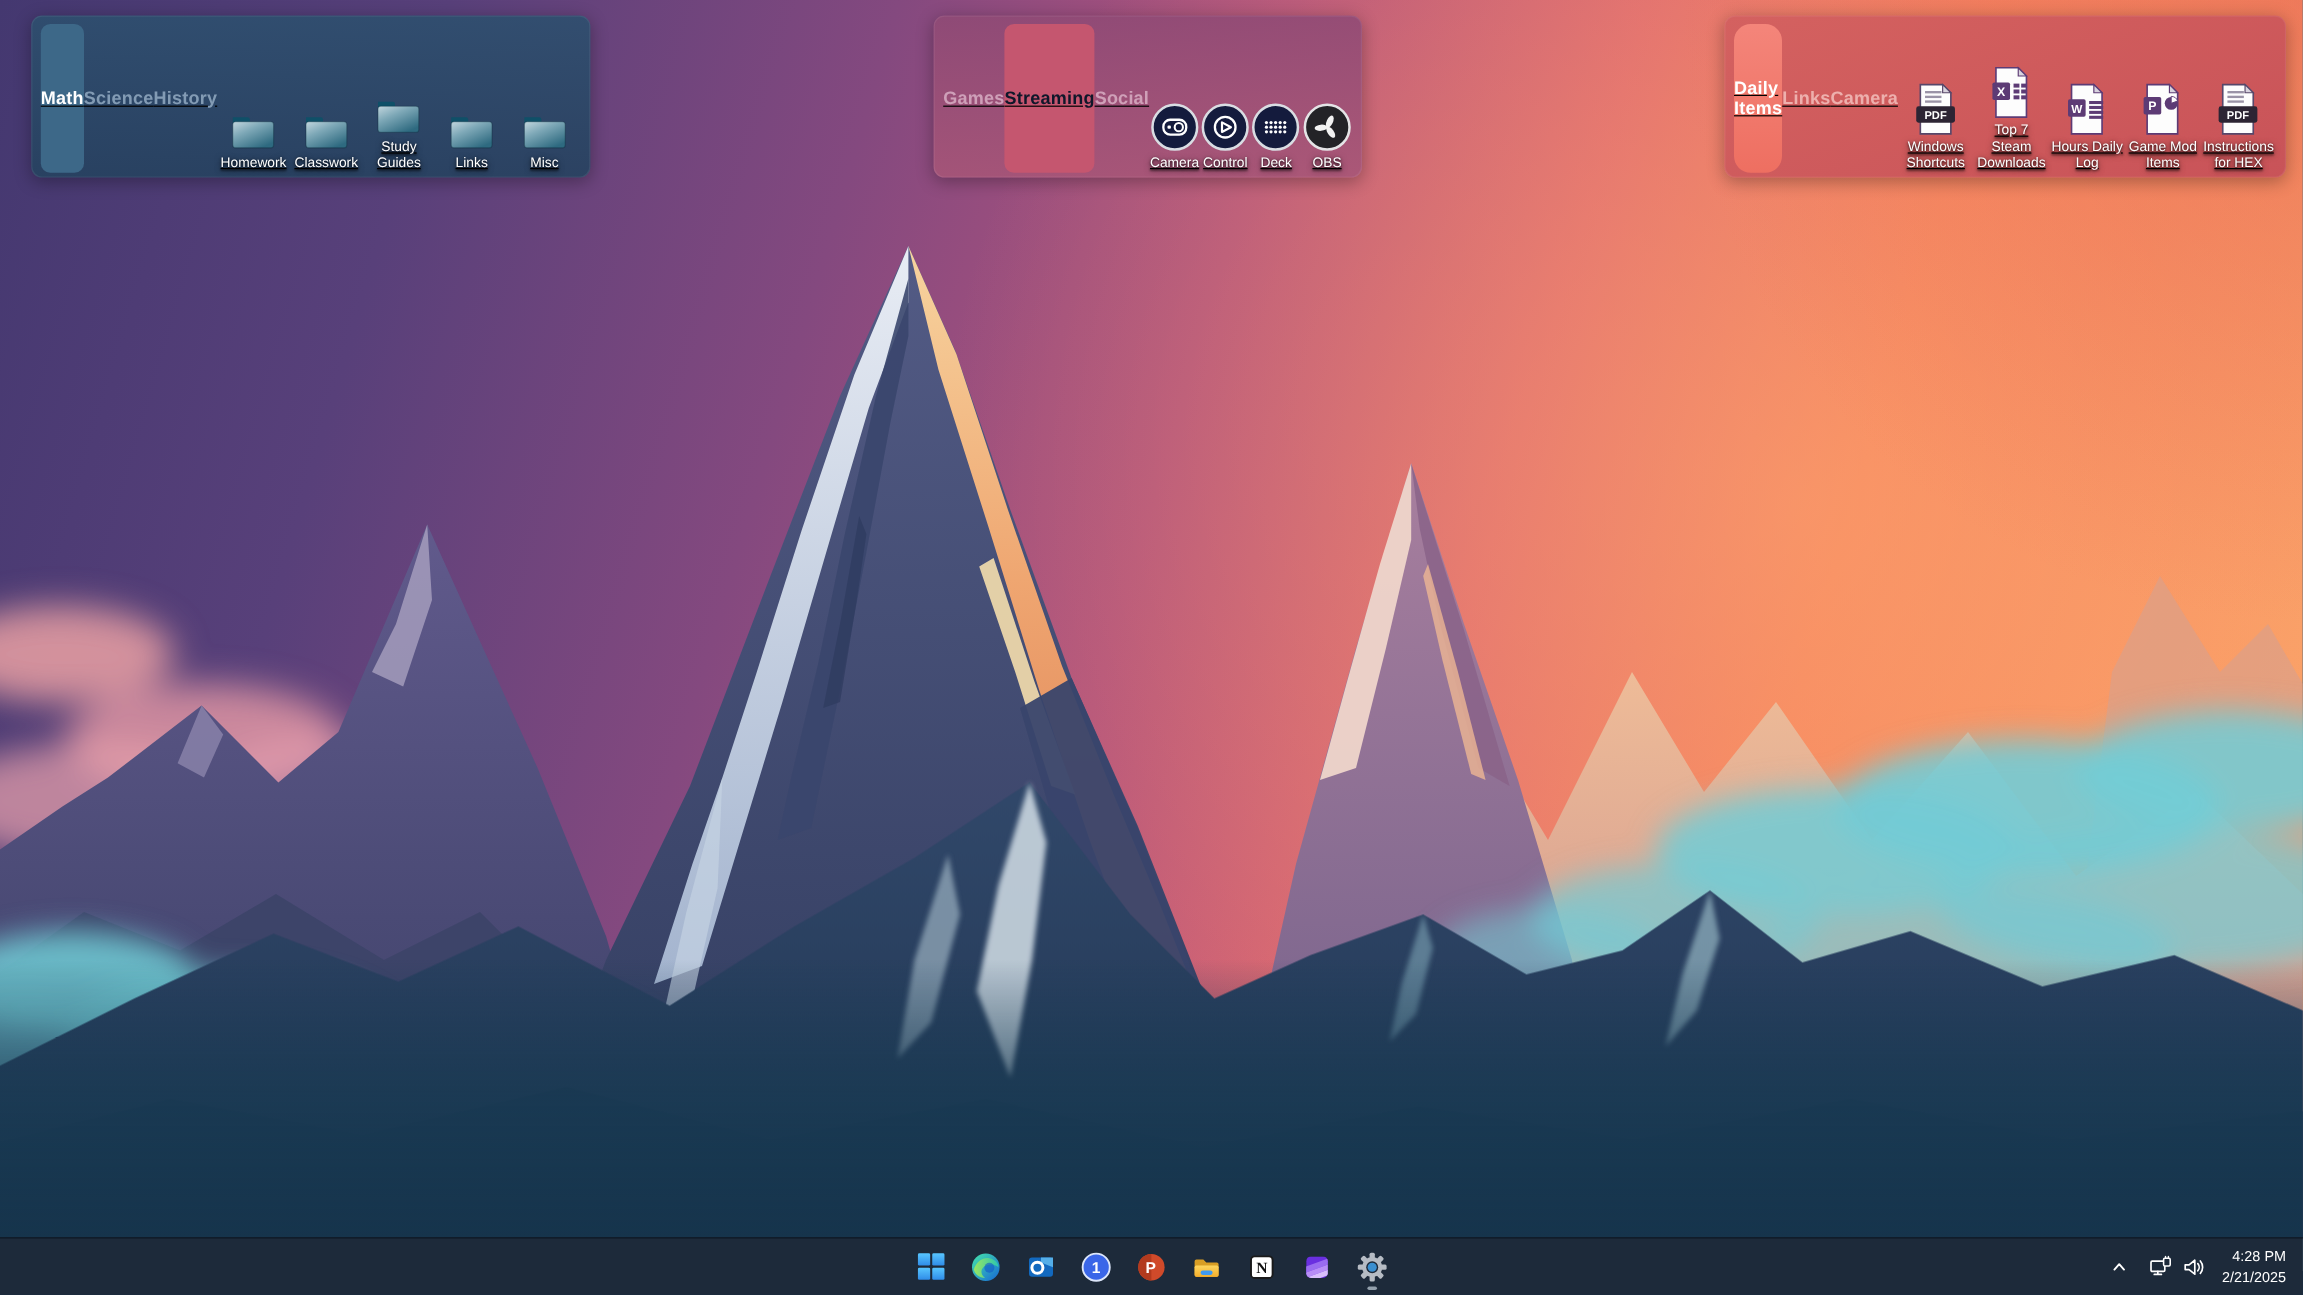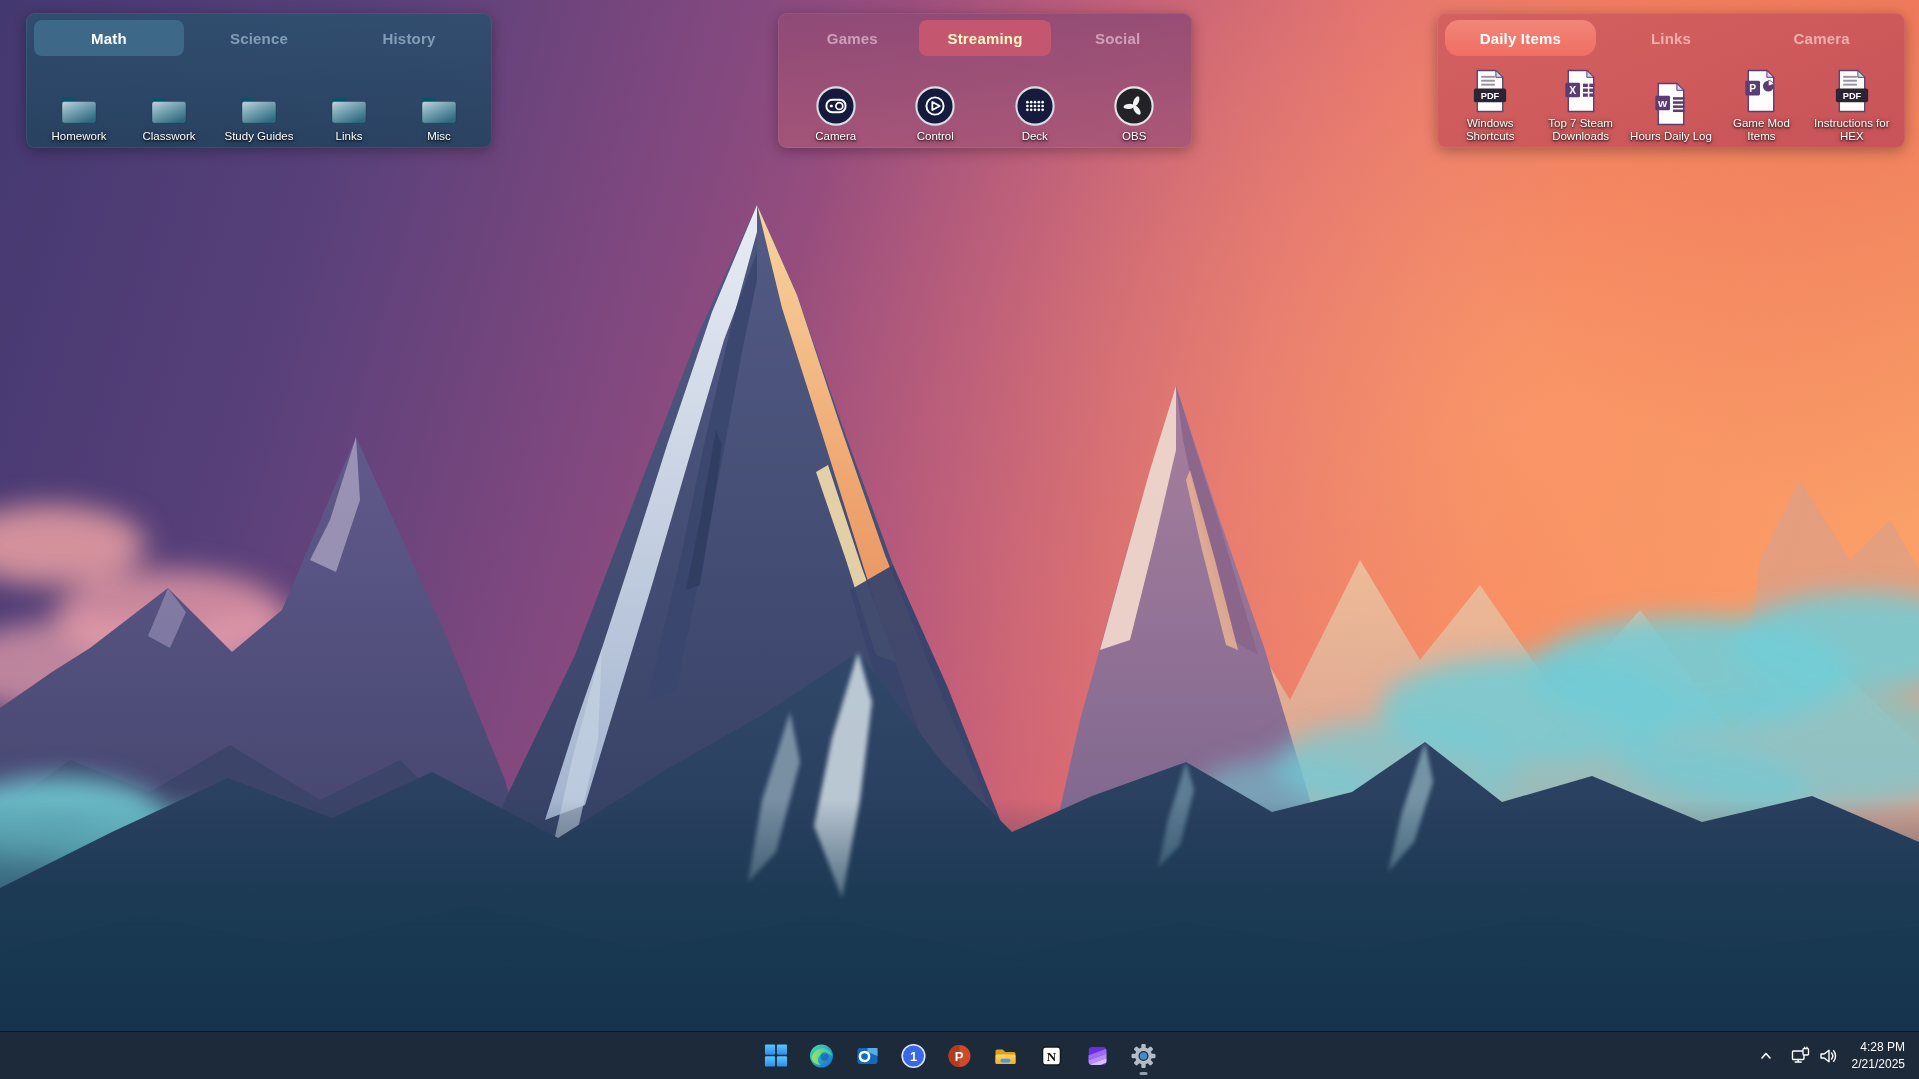--- a/index.html
+++ b/index.html
@@ -3,32 +3,32 @@
 <meta charset="utf-8">
 <style>
   html,body{margin:0;padding:0;width:1919px;height:1079px;overflow:hidden;
     font-family:"Liberation Sans","DejaVu Sans",sans-serif;-webkit-font-smoothing:antialiased;}
   .screen{position:relative;width:1919px;height:1079px;background:#16344c;}
   .wallpaper{position:absolute;left:0;top:0;width:1919px;height:1032px;display:block;}
 
   
   .fence{position:absolute;top:13px;height:135px;border-radius:9px;
     box-shadow:0 3px 14px rgba(0,0,0,.30), inset 0 0 0 1px rgba(255,255,255,.07);
-    display:flex;flex-direction:column;padding:7px 8px 4px;box-sizing:border-box;}
+    display:flex;padding:7px 8px 4px;box-sizing:border-box;text-decoration:underline;}
   .fence-school{left:26px;width:466px;background:linear-gradient(180deg,rgba(45,79,110,.90),rgba(37,66,95,.90));}
-  .fence-media{left:778px;width:414px;background:linear-gradient(180deg,rgba(143,74,117,.88),rgba(166,85,119,.88));}
+  .fence-media{left:778px;width:357px;background:linear-gradient(180deg,rgba(143,74,117,.88),rgba(166,85,119,.88));}
   .fence-daily{left:1437px;width:468px;background:linear-gradient(160deg,rgba(210,95,95,.92),rgba(197,79,88,.92));}
   .fence-tabs{display:flex;flex:0 0 36px;}
   .fence-tab{flex:1;display:flex;align-items:center;justify-content:center;
     font-size:15px;font-weight:700;border-radius:8px;letter-spacing:.2px;}
   .fence-school .fence-tab{color:rgba(188,212,232,.60);}
   .fence-media  .fence-tab{color:rgba(241,214,228,.60);}
   .fence-daily  .fence-tab{color:rgba(255,228,222,.62);}
   .fence-school .fence-tab.active{background:#3d6888;color:#fff;}
-  .fence-media  .fence-tab.active{background:#c5566f;color:#fef9c3;}
+  .fence-media  .fence-tab.active{background:#c5566f;color:#0f172a;}
   .fence-daily  .fence-tab.active{background:linear-gradient(180deg,#f4857a,#ee6f61);color:#fff;border-radius:14px;}
   .fence-items{flex:1;display:flex;align-items:flex-end;padding-top:9px;}
   .fence-item{flex:1;display:flex;flex-direction:column;align-items:center;gap:3px;}
   .item-label{font-size:11.5px;color:#fff;text-align:center;line-height:1.18;max-width:88px;
     text-shadow:0 1px 2px rgba(0,0,0,.9),0 1px 5px rgba(0,0,0,.55);}
 
   
   .taskbar{position:absolute;left:0;bottom:0;width:1919px;height:47px;
     background:#1d2a3a;border-top:1px solid rgba(5,12,20,.6);}
   .tb-center{position:absolute;left:50%;top:0;height:47px;transform:translateX(-50%);

